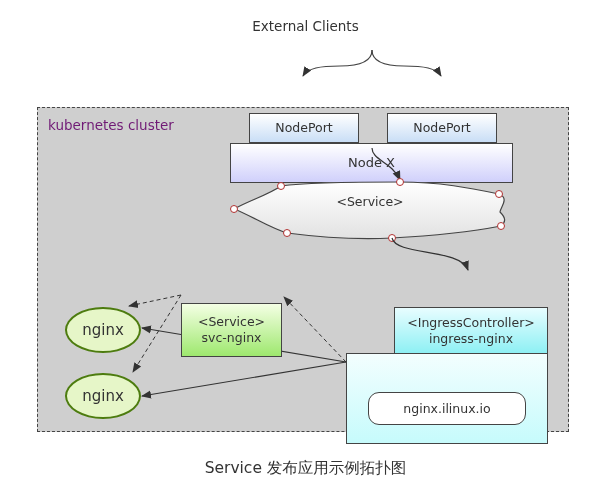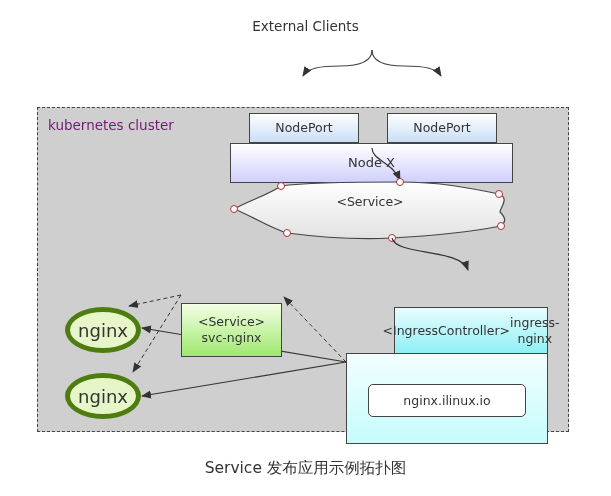--- a/index.html
+++ b/index.html
@@ -5,25 +5,25 @@
   html,body{margin:0;padding:0;background:#fff;}
   body{width:611px;height:496px;position:relative;overflow:hidden;font-family:"DejaVu Sans","Liberation Sans",sans-serif;color:#333;}
   .abs{position:absolute;}
   .title-top{left:0;width:611px;top:18px;text-align:center;font-size:13.5px;color:#333;}
   .cluster{left:37px;top:107px;width:532px;height:325px;background:#cfcfcf;border:1px dashed #444;box-sizing:border-box;}
   .cluster-label{left:48px;top:117px;font-size:13.5px;color:#701a75;}
   .box{box-sizing:border-box;border:1px solid #444;display:flex;align-items:center;justify-content:center;text-align:center;font-size:12.5px;line-height:16px;color:#333;margin-top:36px;}
   .nodeport{background:linear-gradient(#ffffff,#c9def6);width:110px;height:30px;top:77px;}
   .nodex{left:230px;top:107px;width:283px;height:40px;background:linear-gradient(#ffffff,#d0d0fb);font-size:13px;}
   .svc{left:181px;top:267px;width:101px;height:54px;background:linear-gradient(#f4ffe4,#9ee86e);flex-direction:column;}
-  .ic{left:394px;top:271px;width:154px;height:47px;background:linear-gradient(#e8fdff,#8ef0f4);flex-direction:row;}
+  .ic{left:394px;top:271px;width:154px;height:47px;background:linear-gradient(#e8fdff,#8ef0f4);flex-direction:column;}
   .ingress{left:346px;top:317px;width:202px;height:91px;background:linear-gradient(#f3fefe,#c6fbfc);align-items:flex-start;}
   .ingress-label{left:346px;top:325px;width:202px;text-align:center;font-size:12.5px;font-weight:bold;}
-  .host{left:368px;top:348px;width:158px;height:33px;background:#fff;border-radius:5px;}
-  .pod{box-sizing:border-box;border:5px solid #4d7c0f;border-radius:50%;background:#e6f6c8;width:76px;height:46px;display:flex;align-items:center;justify-content:center;font-size:18px;}
+  .host{left:368px;top:356px;width:158px;height:33px;background:#fff;border-radius:11px;}
+  .pod{box-sizing:border-box;border:2px solid #4d7c0f;border-radius:50%;background:#e6f6c8;width:76px;height:46px;display:flex;align-items:center;justify-content:center;font-size:15px;}
   .caption{left:0;width:611px;top:458px;text-align:center;font-size:15.5px;color:#333;}
   svg{position:absolute;left:0;top:0;}
 </style>
 </head>
 <body>
 
 <div class="abs title-top">External Clients</div>
 
 <div class="abs cluster"></div>
 <div class="abs cluster-label">kubernetes cluster</div>

